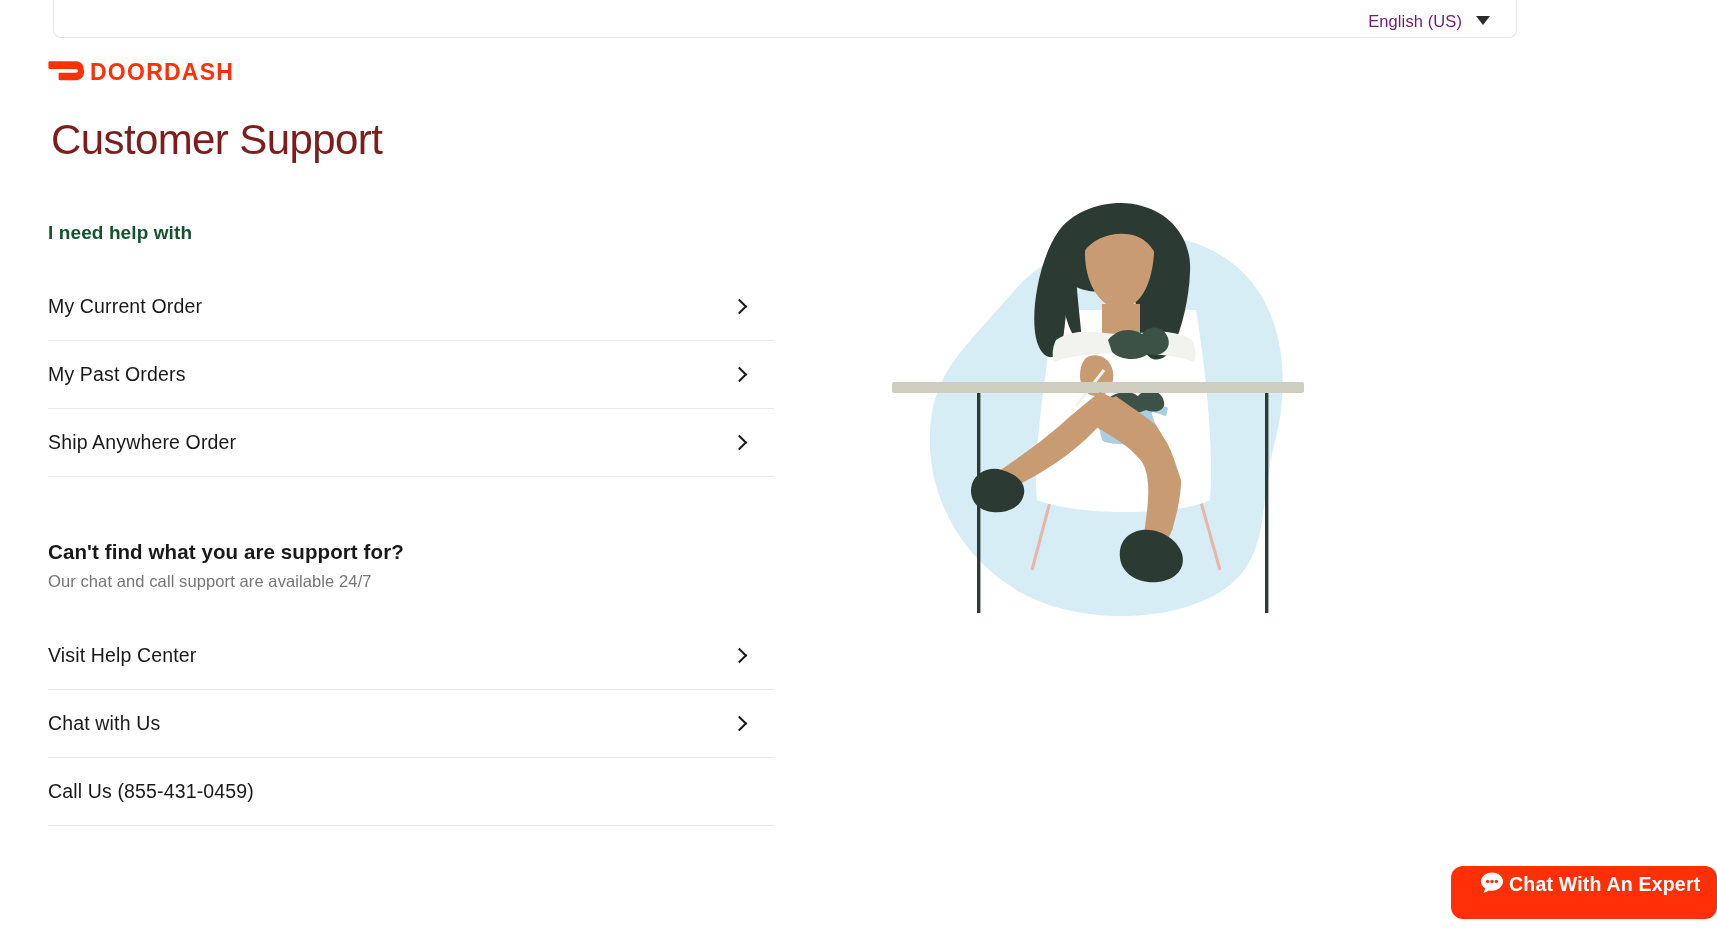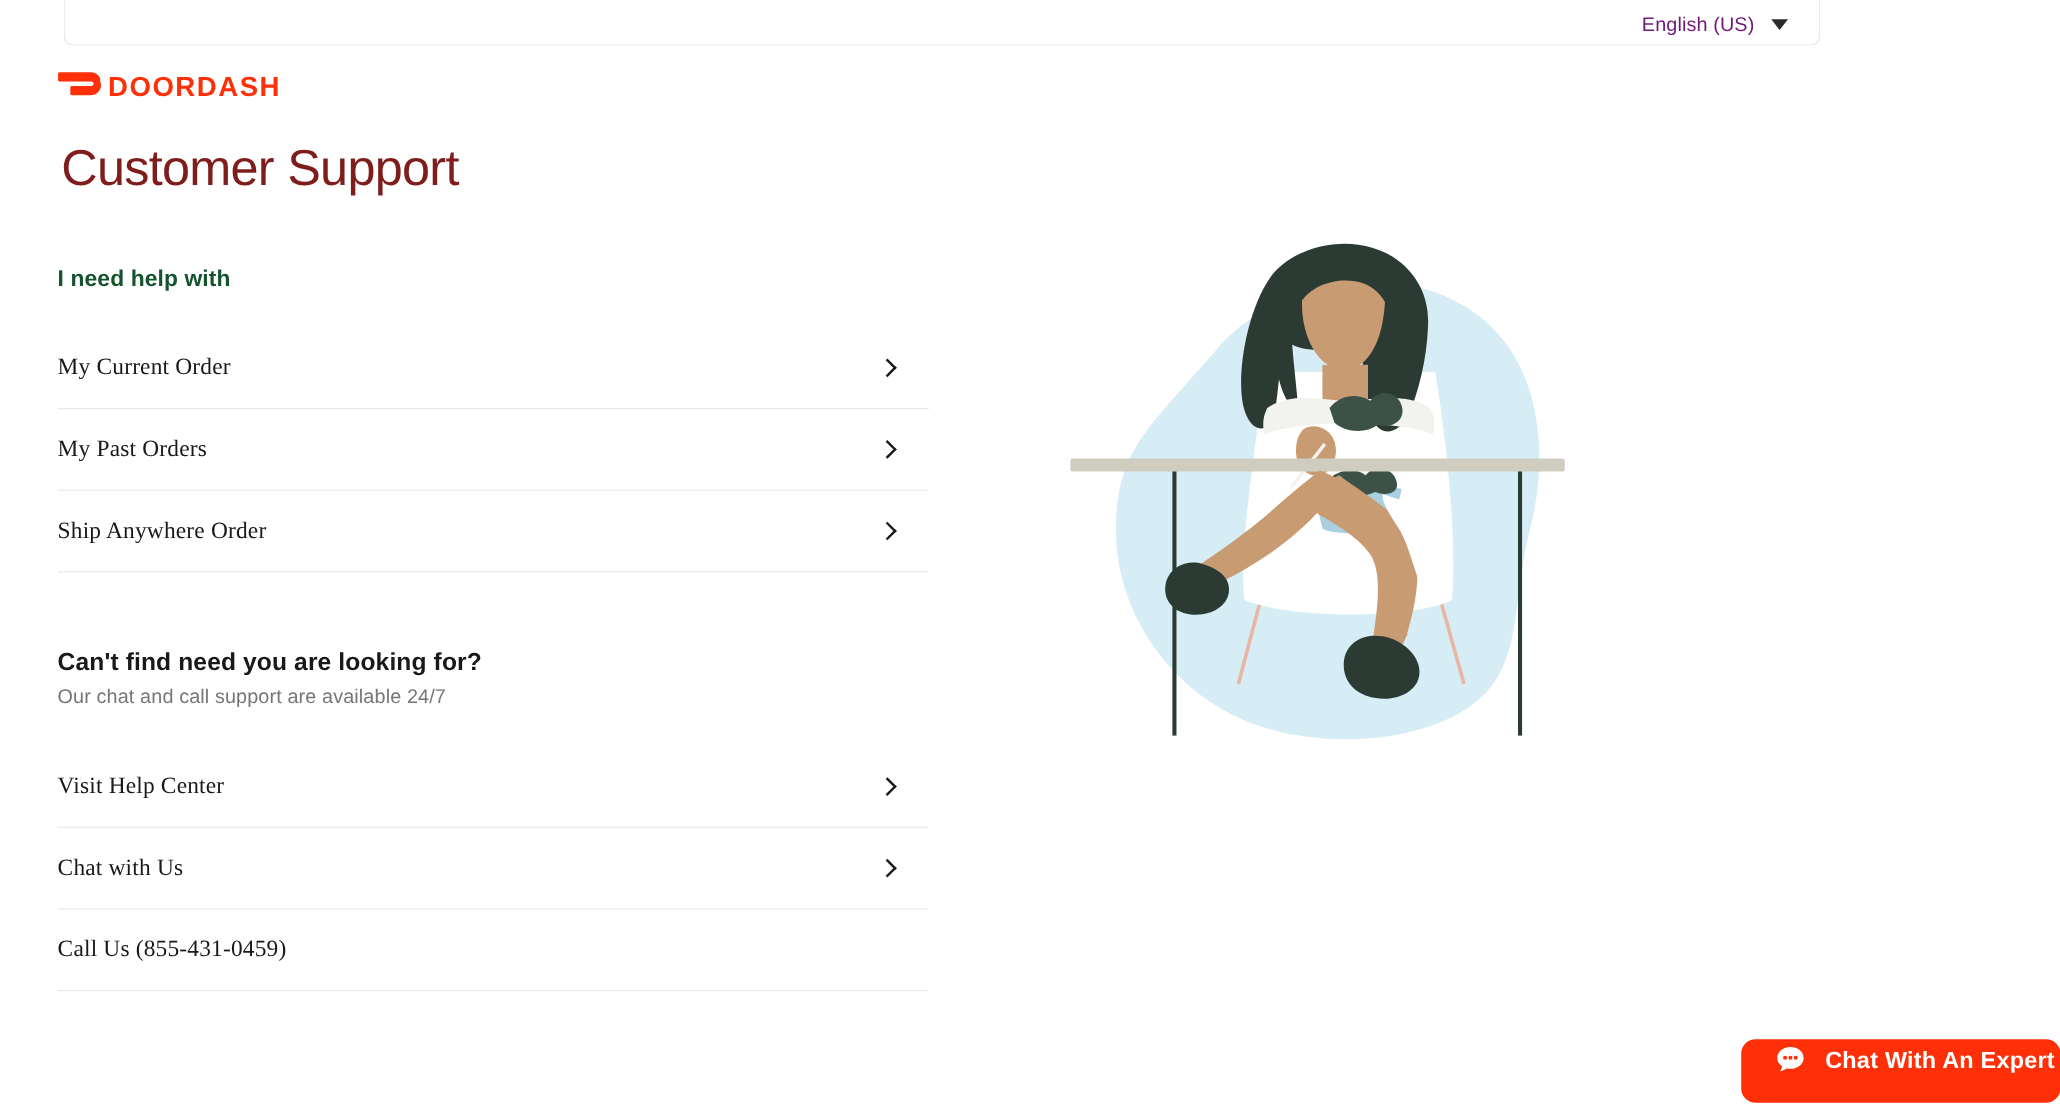--- a/index.html
+++ b/index.html
@@ -130,21 +130,20 @@
     height: 68px;
     padding: 0 25px 0 0;
     border-bottom: 1px solid #e9e9e9;
     cursor: pointer;
     background: none;
   }
   .list-item-label {
     font-size: 19.5px;
     color: #191919;
     letter-spacing: .15px;
-    font-family: Liberation Serif, serif;
   }
   .chev {
     display: block;
     width: 11px;
     height: 11px;
     border-right: 2.2px solid #191919;
     border-top: 2.2px solid #191919;
     transform: rotate(45deg);
     margin-right: 4px;
   }
@@ -165,21 +164,21 @@
     position: absolute;
     left: 1451px;
     top: 866px;
     width: 266px;
     height: 53px;
     background: #FF3008;
     border: none;
     border-radius: 12px;
     display: flex;
     align-items: center;
-    gap: 16px;
+    gap: 4px;
     padding: 0 0 16px 28px;
     cursor: pointer;
   }
   .chat-btn-label {
     color: #ffffff;
     font-size: 19.5px;
     font-weight: bold;
     letter-spacing: .2px;
     white-space: nowrap;
   }
@@ -221,21 +220,21 @@
         <span class="chev"></span>
       </li>
       <li class="list-item">
         <span class="list-item-label">Ship Anywhere Order</span>
         <span class="chev"></span>
       </li>
     </ul>
 
     <div class="gap-block"></div>
 
-    <h2 class="sub-heading">Can't find need you are looking for?</h2>
+    <h2 class="sub-heading">Can't find what you are support for?</h2>
     <p class="sub-text">Our chat and call support are available 24/7</p>
 
     <div class="list-gap"></div>
 
     <ul class="list">
       <li class="list-item">
         <span class="list-item-label">Visit Help Center</span>
         <span class="chev"></span>
       </li>
       <li class="list-item">

